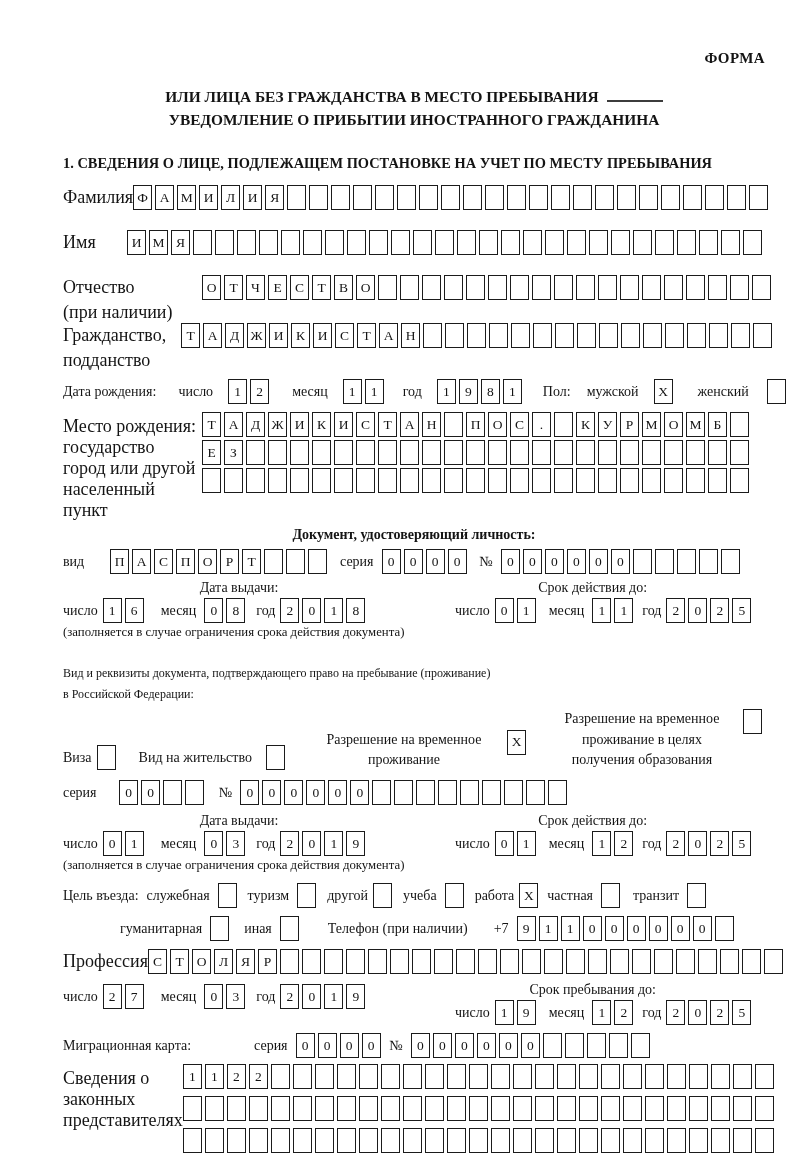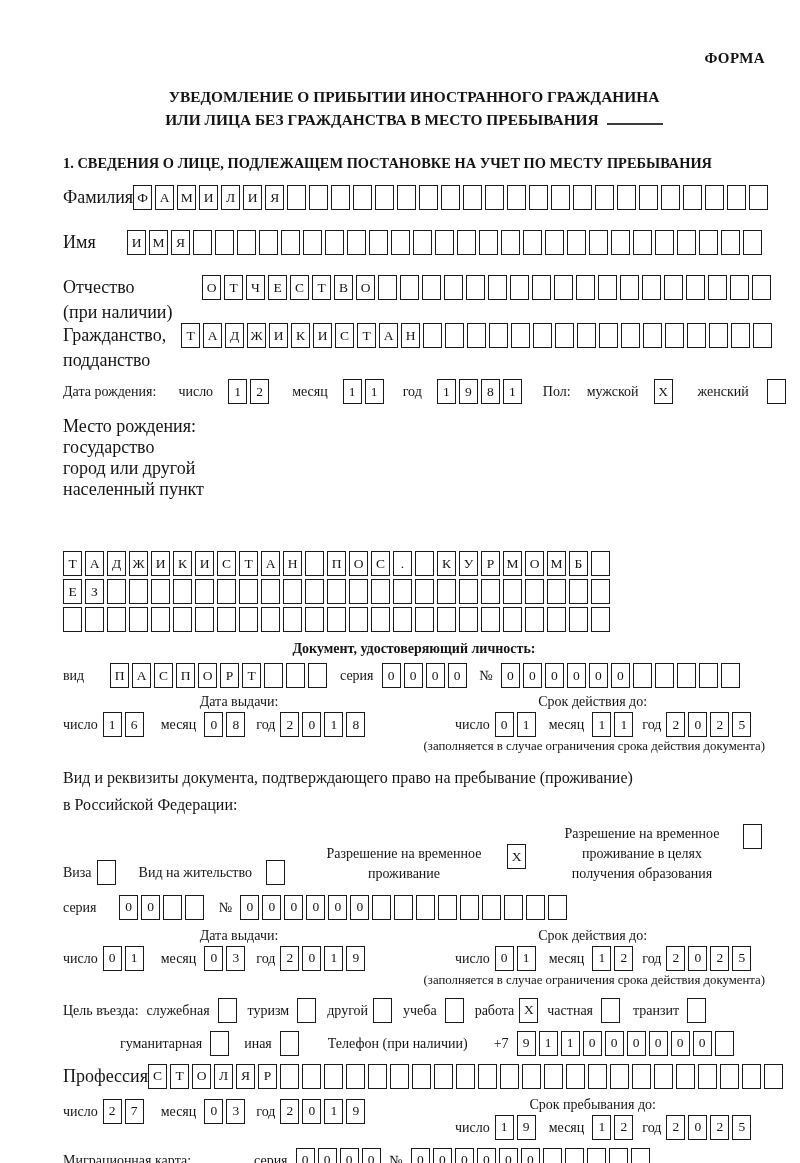--- a/index.html
+++ b/index.html
@@ -35,43 +35,43 @@
   .ml14{margin-left:14px;} .ml20{margin-left:20px;} .ml24{margin-left:24px;} .ml26{margin-left:26px;}
   .mr5{margin-right:5px;} .mr8{margin-right:8px;}
   .mt6{margin-top:6px;} .mt8{margin-top:8px;} .mt10{margin-top:10px;}
   
   .dates { display:flex; align-items:flex-start; }
   .dgroup { }
   .dg-left { flex:0 0 352px; }
   .dg-right { margin-left:16px; }
   .dheading { font-size:14px; text-align:center; }
   .dcells { display:flex; align-items:center; margin-top:2px; }
-  .note-right { text-align:right; font-size:12.8px; margin-top:2px; }
+  .note-right { font-size:12.8px; margin-top:2px; }
   .doc-heading { text-align:center; font-weight:bold; font-size:14px; margin-top:6px; }
-  .intro { font-size:16px; margin-top:12px; line-height:1.55; }
+  .intro { font-size:12px; margin-top:24px; line-height:1.55; }
   
   .opts { display:flex; align-items:flex-end; margin-top:6px; }
   .opt { display:flex; align-items:center; }
   .opt-top { align-items:flex-start; }
   .opt-text-c { font-size:14px; text-align:center; line-height:1.45; }
   .wrap190 { width:190px; } .wrap186 { width:186px; }
 </style>
 </head>
 <body>
 
 <div class="page">
 
 
   <div class="forma">ФОРМА</div>
 
   <div class="title">
-    <div>УВЕДОМЛЕНИЕ О ПРИБЫТИИ ИНОСТРАННОГО ГРАЖДАНИНА</div>
     <div>
       <span>ИЛИ ЛИЦА БЕЗ ГРАЖДАНСТВА В МЕСТО ПРЕБЫВАНИЯ</span><span class="blank-line"></span>
     </div>
+    <div>УВЕДОМЛЕНИЕ О ПРИБЫТИИ ИНОСТРАННОГО ГРАЖДАНИНА</div>
   </div>
 
   <div class="sect-heading">1. СВЕДЕНИЯ О ЛИЦЕ, ПОДЛЕЖАЩЕМ ПОСТАНОВКЕ НА УЧЕТ ПО МЕСТУ ПРЕБЫВАНИЯ</div>
 
   <div class="frow" style="margin-top:13px;">
     <div class="flabel lh25 w64">Фамилия</div>
     <div class="cells">
         <span class="cell">Ф</span>
         <span class="cell">А</span>
         <span class="cell">М</span>
@@ -233,21 +233,21 @@
     <div class="lbl ml6 mr5">мужской</div>
     <div class="cells">
         <span class="cell">X</span>
       </div>
     <div class="lbl ml12 mr8">женский</div>
     <div class="cells">
         <span class="cell"></span>
       </div>
   </div>
 
-  <div class="frow" style="margin-top:8px;flex-direction:column;">
+  <div class="frow" style="margin-top:8px;">
     <div class="flabel w139" style="line-height:21px;">
       <div>Место рождения:</div>
       <div>государство</div>
       <div>город или другой</div>
       <div>населенный пункт</div>
     </div>
     <div class="cellrows">
       <div class="cells">
           <span class="cell">Т</span>
           <span class="cell">А</span>

